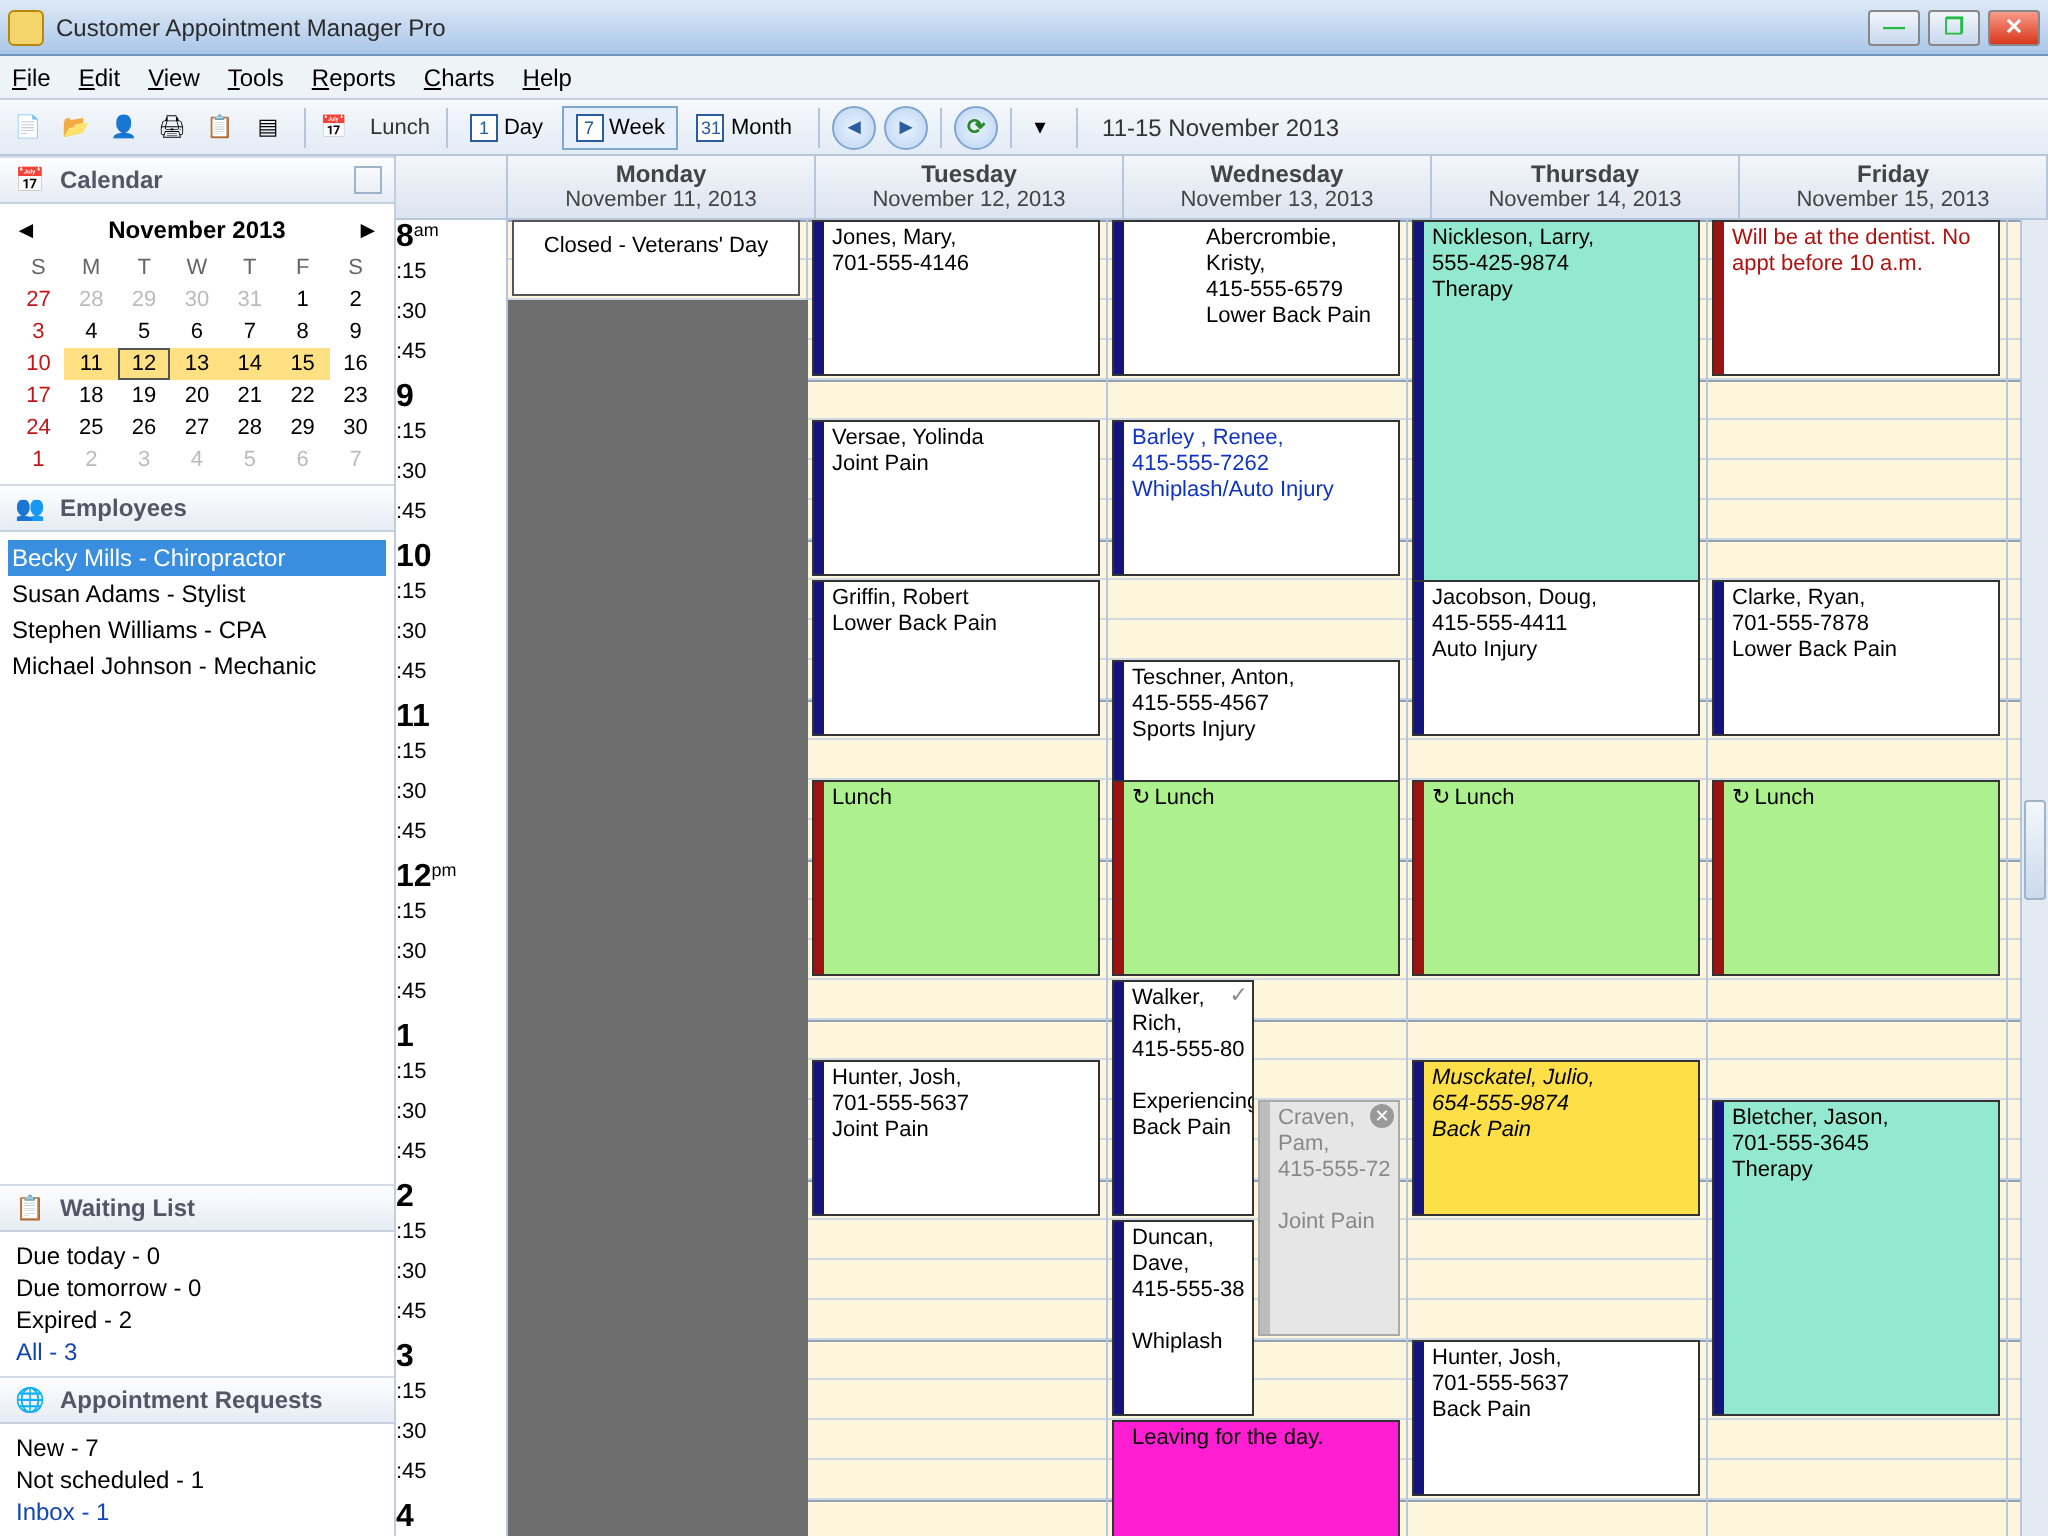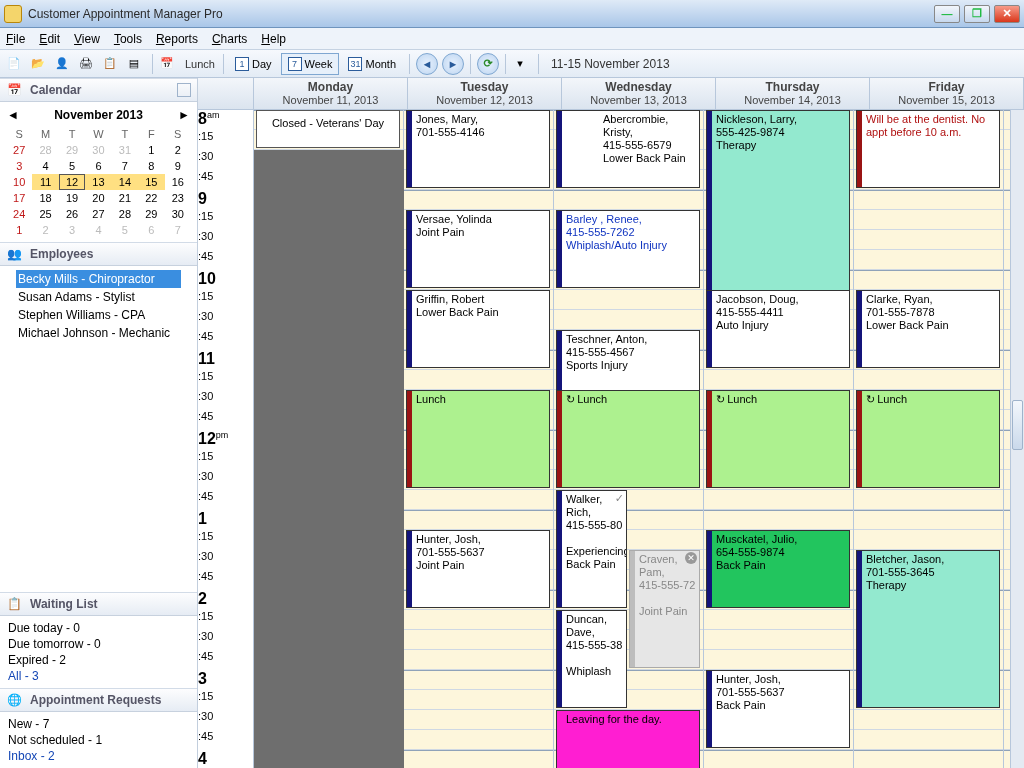--- a/index.html
+++ b/index.html
@@ -38,21 +38,21 @@
 .mini-cal .nav { display:flex; align-items:center; justify-content:space-between; font-weight:bold; margin:2px 0 4px; }
 .mini-cal .nav .arrowbtn { width:14px; text-align:center; cursor:default; }
 .mini-cal table { width:100%; border-collapse:collapse; font-size:11px; }
 .mini-cal th { color:#666; font-weight:normal; padding:2px 0; }
 .mini-cal td { text-align:center; padding:2px 0; width:14.28%; }
 .mini-cal td.other { color:#bbb; }
 .mini-cal td.red { color:#c01818; }
 .mini-cal td.hl { background:#ffe082; }
 .mini-cal td.today { background:#ffe082; outline:1px solid #555; outline-offset:-1px; }
 
-.emp-list { padding:4px 16px; }
+.emp-list { padding:4px 4px; }
 .emp-list .emp { padding:2px 2px; }
 .emp-list .emp.sel { background:#3a8ee0; color:#fff; }
 
 .waiting, .apptreq { padding:4px 8px; }
 .waiting div, .apptreq div { padding:1px 0; }
 .linkish { color:#1346b5; }
 
 .calendar { flex:1; position:relative; overflow:hidden; }
 .cal-hdr { height:32px; display:flex; background:linear-gradient(#f3f6fa,#dbe4ef); border-bottom:1px solid #b7c7db; }
 .cal-hdr .timecol { width:56px; border-right:1px solid #b7c7db; }
@@ -240,21 +240,21 @@
       <div class="linkish">All - 3</div>
     </div>
 
     <div class="panel-hdr">
       <span class="hicon">🌐</span>
       <span>Appointment Requests</span>
     </div>
     <div class="apptreq">
       <div>New - 7</div>
       <div>Not scheduled - 1</div>
-      <div class="linkish">Inbox - 2</div>
+      <div class="linkish">Inbox - 1</div>
     </div>
   </div>
 
   <div class="calendar">
     <div class="cal-hdr" id="calhdr">
         <div class="timecol"></div>
         <div class="daycol"><b>Monday</b><br>November 11, 2013</div>
         <div class="daycol"><b>Tuesday</b><br>November 12, 2013</div>
         <div class="daycol"><b>Wednesday</b><br>November 13, 2013</div>
         <div class="daycol"><b>Thursday</b><br>November 14, 2013</div>
@@ -400,21 +400,21 @@
               <div class="txt">Leaving for the day.</div>
             </div>
             <div class="appt" style="left: 452px; width: 144px; top: 0px; height: 258px; background: rgb(147, 233, 207);">
               <div class="bar" style="background:#14147a"></div>
               <div class="txt">Nickleson, Larry,<br>555-425-9874<br>Therapy</div>
             </div>
             <div class="appt" style="left: 452px; width: 144px; top: 280px; height: 98px; background: rgb(173, 241, 143);">
               <div class="bar" style="background:#9a1414"></div>
               <div class="txt"><span class="recur">↻</span>Lunch</div>
             </div>
-            <div class="appt" style="left: 452px; width: 144px; top: 420px; height: 78px; background: #22c55e;">
+            <div class="appt" style="left: 452px; width: 144px; top: 420px; height: 78px; background: #fde047; font-style: italic;">
               <div class="bar" style="background:#14147a"></div>
               <div class="txt">Musckatel, Julio,<br>654-555-9874<br>Back Pain</div>
             </div>
             <div class="appt" style="left: 452px; width: 144px; top: 560px; height: 78px; background: rgb(255, 255, 255);">
               <div class="bar" style="background:#14147a"></div>
               <div class="txt">Hunter, Josh,<br>701-555-5637<br>Back Pain</div>
             </div>
             <div class="appt" style="left: 602px; width: 144px; top: 0px; height: 78px; background: rgb(255, 255, 255); color: rgb(176, 16, 16);">
               <div class="bar" style="background:#9a1414"></div>
               <div class="txt">Will be at the dentist.  No appt before 10 a.m.</div>

